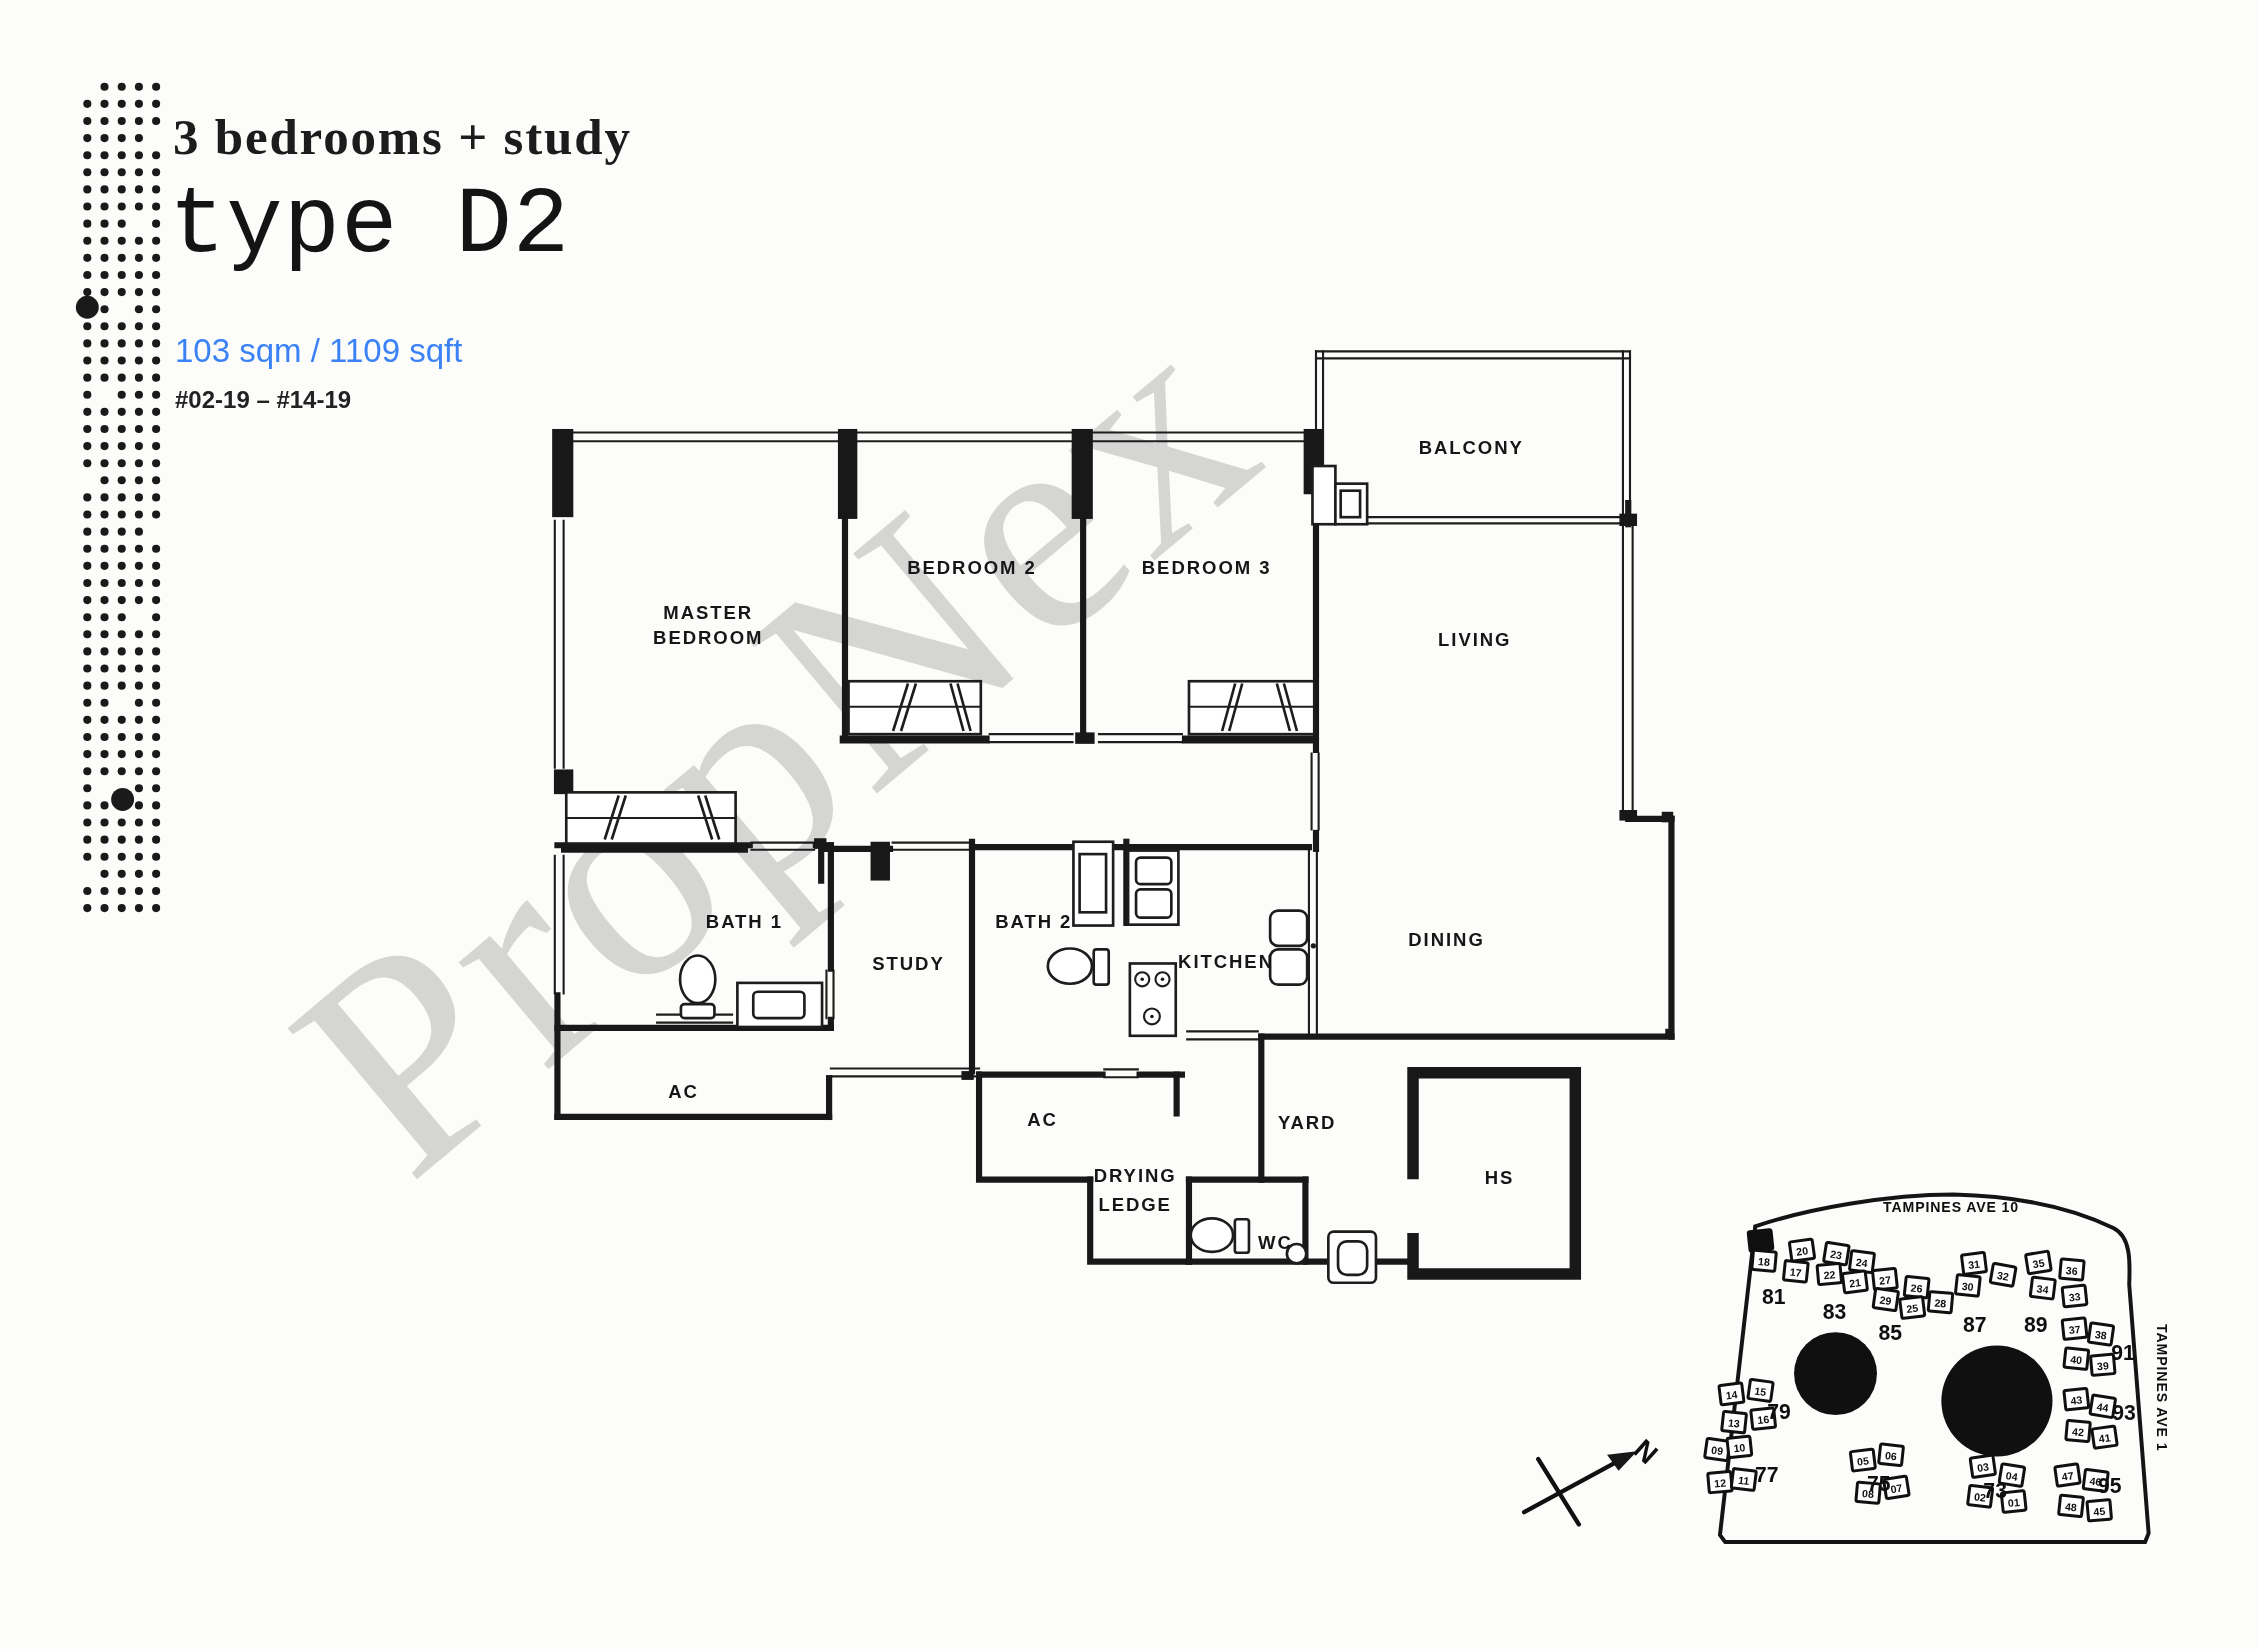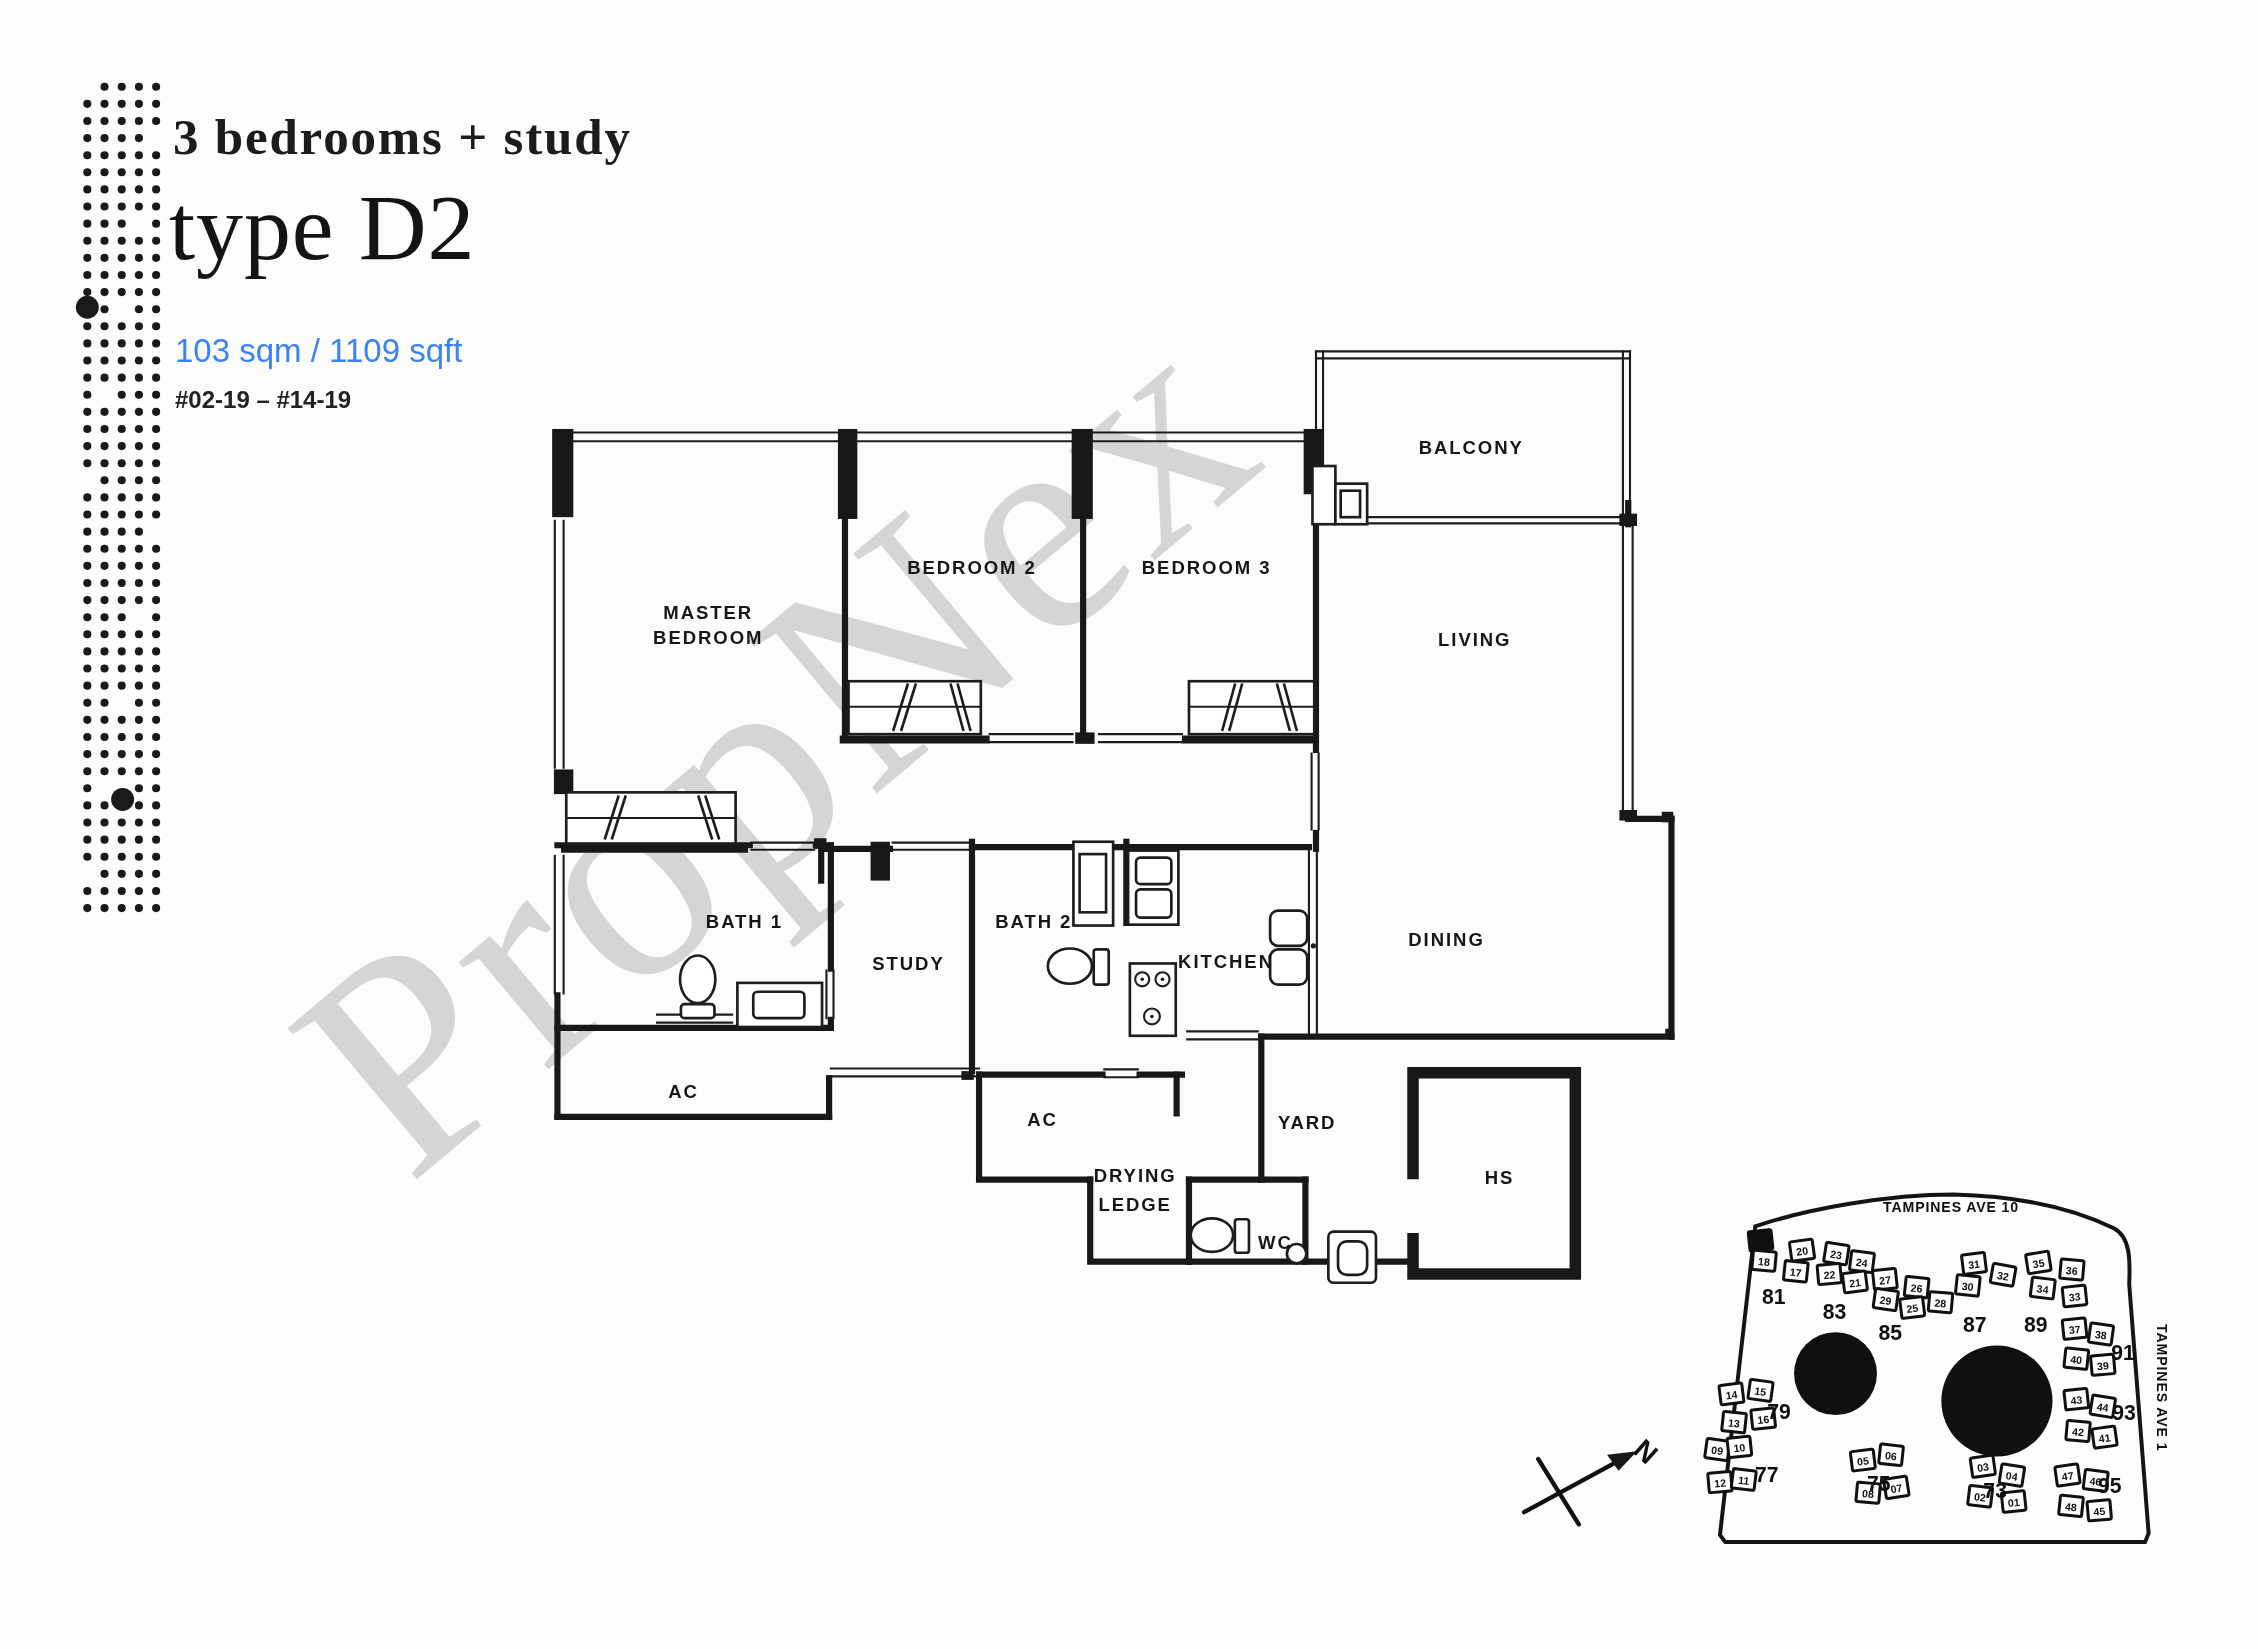--- a/index.html
+++ b/index.html
@@ -2,21 +2,21 @@
 <html style="font-size:14px"><head>
 <meta charset="utf-8">
 <style>
   html,body{margin:0;padding:0;background:#fcfcfa;}
   body{width:2258px;height:1650px;position:relative;overflow:hidden;
        font-family:"Liberation Sans",sans-serif;color:#161616;}
   .abs{position:absolute;}
   
   #subtitle{left:173px;top:108px;font-family:"Liberation Serif","DejaVu Serif",serif;
             font-size:51px;font-weight:700;letter-spacing:1.8px;color:#1c1c1c;}
-  #title{left:169px;top:173px;font-family:Liberation Serif, serif;
+  #title{left:169px;top:173px;font-family:Liberation Mono, monospace;
          font-size:94px;font-weight:500;letter-spacing:0.9px;color:#141414;}
   #area{left:175px;top:332px;font-size:33px;font-weight:400;color:#3b82f6;}
   #unitrange{left:175px;top:386px;font-size:24px;font-weight:700;color:#222;}
   
   #watermark{left:776px;top:745px;transform:translate(-50%,-50%) rotate(-40deg);
              font-family:"Liberation Serif","DejaVu Serif",serif;font-size:304px;
              color:#b0b0b0;opacity:.5;letter-spacing:7px;white-space:nowrap;z-index:1;}
   svg#canvas{left:0;top:0;z-index:2;}
   
   .w7{stroke:#181818;stroke-width:7;fill:none;stroke-linecap:square;}

